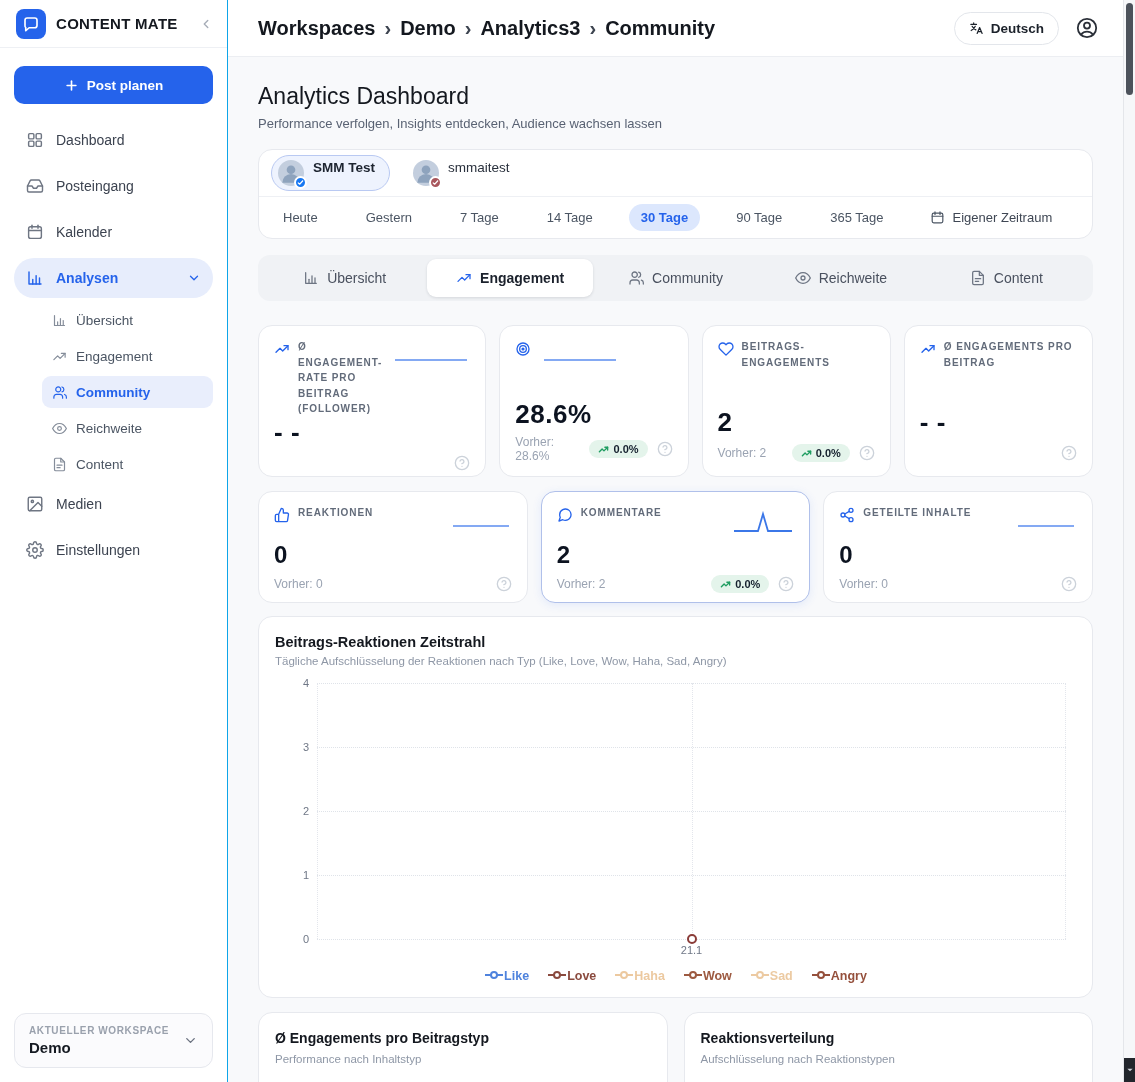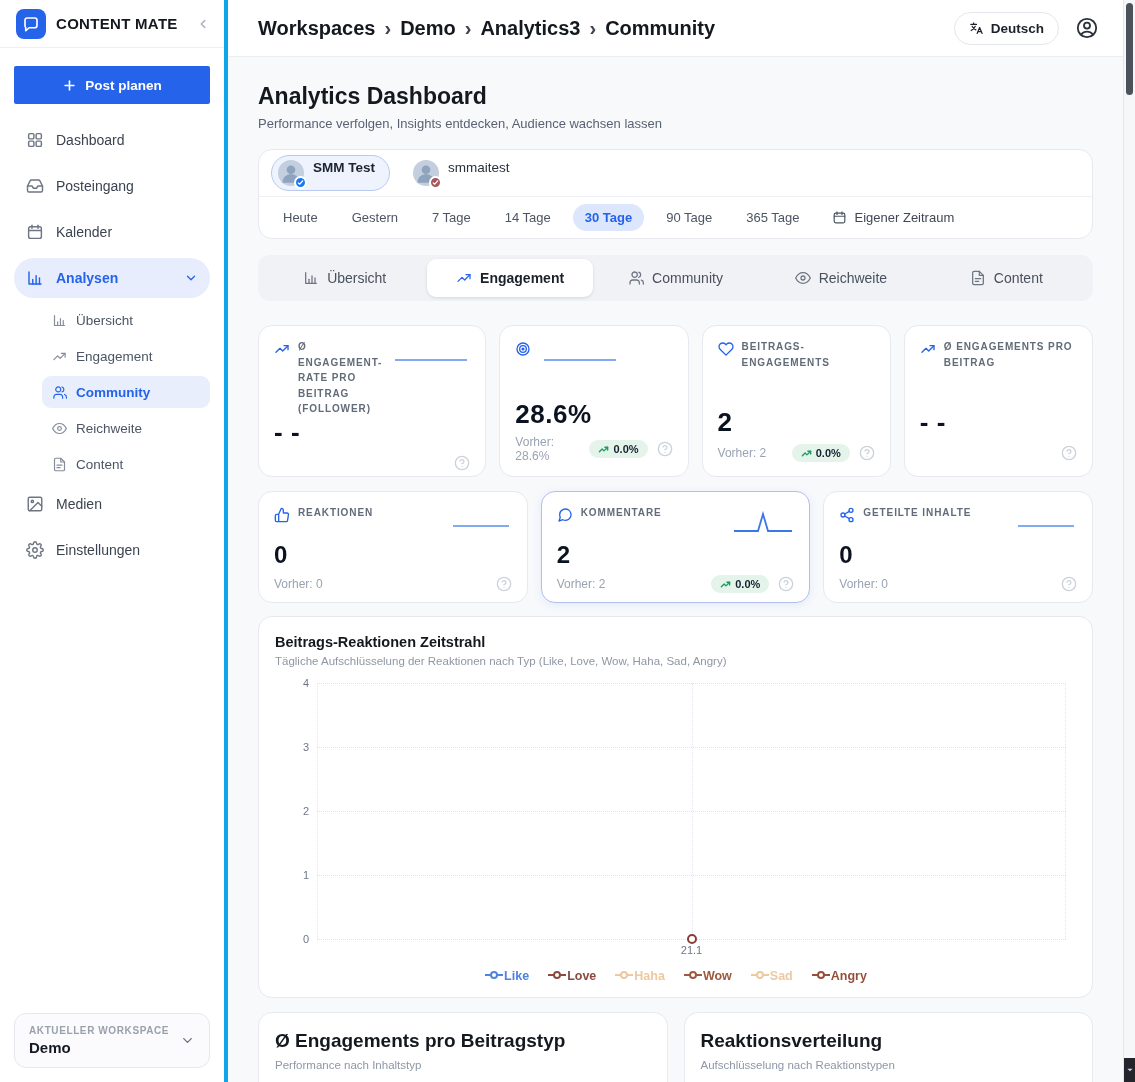--- a/index.html
+++ b/index.html
@@ -1,25 +1,25 @@
 <!DOCTYPE html>
 <html><head>
 <meta charset="utf-8">
 <style>
   *{box-sizing:border-box;margin:0;padding:0}
   body{margin:0;font-family:"Liberation Sans",sans-serif;background:#fff;-webkit-font-smoothing:antialiased}
   .app{width:1135px;height:1082px;display:flex;overflow:hidden;background:#f8f9fb;position:relative}
 
   
-  .sidebar{width:228px;flex:none;background:#fff;border-right:4px solid #0ea5e9;display:flex;flex-direction:column}
+  .sidebar{width:228px;flex:none;background:#fff;border-right:1px solid #0ea5e9;display:flex;flex-direction:column}
   .brand-row{height:48px;display:flex;align-items:center;gap:10px;padding:0 14px 0 16px;border-bottom:1px solid #eef0f4;flex:none}
   .logo{width:30px;height:30px;border-radius:8px;background:#2563eb;display:flex;align-items:center;justify-content:center;flex:none}
   .brand-title{font-size:15px;font-weight:800;color:#14181f;letter-spacing:.3px;flex:1}
   .collapse{color:#a7adb8;display:flex;background:none;border:none;cursor:pointer}
-  .post-btn{margin:18px 14px 12px;height:38px;border-radius:2px;background:#2563eb;color:#fff;border:none;font-size:13.5px;font-weight:700;display:flex;align-items:center;justify-content:center;gap:8px;cursor:pointer;font-family:inherit}
+  .post-btn{margin:18px 14px 12px;height:38px;border-radius:10px;background:#2563eb;color:#fff;border:none;font-size:13.5px;font-weight:700;display:flex;align-items:center;justify-content:center;gap:8px;cursor:pointer;font-family:inherit}
   nav{padding:4px 14px 0}
   .nav-item{height:40px;border-radius:20px;display:flex;align-items:center;gap:12px;padding:0 12px;color:#3c4350;font-size:14px;margin-bottom:6px;cursor:pointer}
   .nav-item .ic{color:#6f7683;display:flex}
   .nav-item.active{background:#e7edfc;color:#2563eb;font-weight:600}
   .nav-item.active .ic{color:#2563eb}
   .nav-chevron{margin-left:auto;display:flex;color:#2563eb}
   .sub-list{margin:0 0 4px 28px}
   .sub-item{height:32px;border-radius:9px;display:flex;align-items:center;gap:9px;padding:0 10px;color:#4b5563;font-size:13.5px;margin-bottom:4px;cursor:pointer}
   .sub-item .ic{color:#858d9a;display:flex}
   .sub-item.active{background:#e9eefc;color:#2563eb;font-weight:600}
@@ -34,32 +34,32 @@
   
   .main{flex:1;display:flex;flex-direction:column;min-width:0}
   .topbar{height:57px;background:#fff;border-bottom:1px solid #eceef2;display:flex;align-items:center;padding:0 24px 0 30px;flex:none}
   .breadcrumb{display:flex;align-items:center;gap:9px;font-size:20px;font-weight:800;color:#14181f;flex:1}
   .crumb{cursor:pointer}
   .crumb-sep{color:#3d4450}
   .lang-btn{height:33px;border:1px solid #e3e6eb;border-radius:17px;background:#fff;display:flex;align-items:center;gap:7px;padding:0 14px;font-size:13.5px;color:#1c222b;font-weight:600;cursor:pointer;font-family:inherit}
   .avatar-btn{border:none;background:none;margin-left:16px;color:#2a2f38;display:flex;cursor:pointer}
 
   .content{flex:1;padding:26px 30px 0;overflow:hidden}
-  .page-title{font-size:23px;font-weight:700;color:#14181f}
+  .page-title{font-size:23px;font-weight:400;color:#14181f}
   .page-sub{font-size:13px;color:#596273;margin-top:6px}
 
   .filter-card{background:#fff;border:1px solid #e7e9ee;border-radius:14px;margin-top:18px}
   .accounts-row{display:flex;align-items:center;gap:16px;padding:5px 12px}
   .chip{display:flex;align-items:flex-start;gap:9px;padding:4px 14px 4px 6px;border-radius:20px;border:1px solid transparent;font-size:13.5px;color:#2a313d;cursor:pointer}
   .chip.selected{border-color:#b9c9f2;background:#eef3fe;font-weight:700;color:#1d2430}
   .avatar{width:26px;height:26px;border-radius:50%;background:#c3cede;position:relative;flex:none;overflow:visible}
   .avatar svg{border-radius:50%}
   .badge{position:absolute;right:-3px;bottom:-3px;width:13px;height:13px;border-radius:50%;border:2px solid #fff;display:flex;align-items:center;justify-content:center}
   .divider{height:1px;background:#eef0f4}
-  .ranges-row{display:flex;align-items:flex-end;gap:10px;padding:7px 12px;font-size:13px;color:#4b5563}
+  .ranges-row{display:flex;align-items:flex-end;gap:24px;padding:7px 12px;font-size:13px;color:#4b5563}
   .range{padding:6px 12px;border-radius:16px;cursor:pointer}
   .range.selected{background:#dce7fd;color:#2563eb;font-weight:700}
   .custom-range{display:flex;align-items:center;gap:8px;padding:6px 10px;color:#3f4754;cursor:pointer}
   .custom-range .ic{color:#4b5563;display:flex}
 
   .tabs{margin-top:16px;background:#f0f2f5;border-radius:12px;height:46px;display:flex;padding:4px}
   .tab{flex:1;display:flex;align-items:center;justify-content:center;gap:8px;font-size:14px;color:#49505e;border-radius:9px;cursor:pointer}
   .tab .ic{color:#6d7583;display:flex}
   .tab.active{background:#fff;font-weight:700;color:#1b212c;box-shadow:0 1px 3px rgba(15,23,42,.12)}
   .tab.active .ic{color:#2563eb}
@@ -90,21 +90,21 @@
   .plot{position:relative;height:256px;margin:16px 10px 0 42px}
   .hline{position:absolute;left:0;right:0;border-top:1px dotted #dfe3e9}
   .vline{position:absolute;top:0;bottom:0;border-left:1px dotted #e3e6ec}
   .ylab{position:absolute;left:-28px;transform:translateY(-50%);font-size:11px;color:#6f7786;width:20px;text-align:right}
   .point{position:absolute;width:10px;height:10px;border:2.5px solid #8a3c38;background:#fff;border-radius:50%;transform:translate(-50%,50%)}
   .xtick{position:absolute;bottom:-17px;left:50%;transform:translateX(-50%);font-size:11px;color:#6f7786}
   .legend{display:flex;justify-content:center;align-items:center;gap:18px;margin-top:30px;font-size:12.5px;font-weight:600;padding-bottom:4px}
   .leg-item{display:flex;align-items:flex-end;gap:0;cursor:pointer}
 
   .bottom-card{background:#fff;border:1px solid #e7e9ee;border-radius:14px;padding:17px 16px;height:150px}
-  .bc-title{font-size:19px;font-weight:800;color:#14181f}
+  .bc-title{font-size:14px;font-weight:800;color:#14181f}
   .bc-sub{font-size:11.5px;color:#8e97a6;margin-top:7px}
 
   
   .scrollbar{width:12px;flex:none;background:#f6f7f9;border-left:1px solid #e4e6ea;position:relative}
   .sb-thumb{position:absolute;top:3px;left:2px;right:2px;height:92px;background:#4c525b;border-radius:4px;cursor:pointer}
   .sb-btn{position:absolute;bottom:0;left:0;right:0;height:24px;background:#22262c;display:flex;align-items:center;justify-content:center;color:#cfd3d9;cursor:pointer}
 </style>
 </head>
 <body>
 

